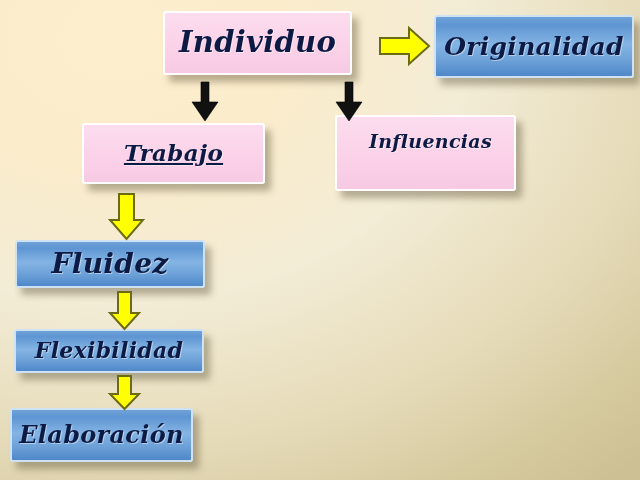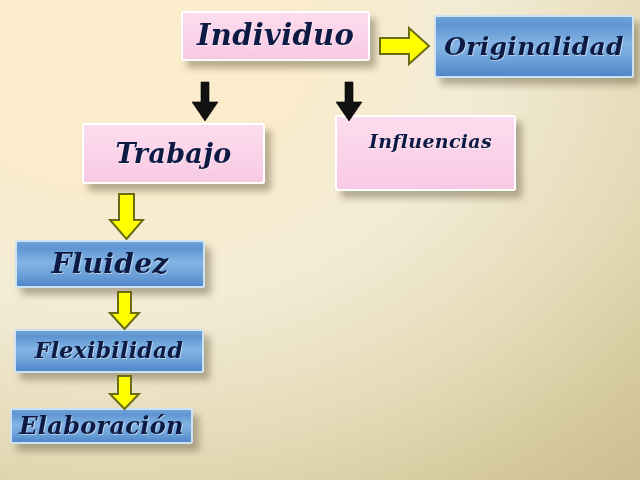--- a/index.html
+++ b/index.html
@@ -64,39 +64,39 @@
     background: linear-gradient(180deg,
         #6fa2d8 0%,
         #5e95d2 14%,
         #84b4e4 46%,
         #6ea2d8 72%,
         #4f87c9 100%);
     border-color: #cfe2f4;
   }
 
   
-  #node-individuo     { left: 181px; top: 11px;  width: 189px; height: 50px;  }
+  #node-individuo     { left: 163px; top: 11px;  width: 189px; height: 64px;  }
   #node-individuo .label     { font-size: 29px; }
 
   #node-originalidad  { left: 434px; top: 15px;  width: 200px; height: 63px;  }
   #node-originalidad .label  { font-size: 25px; }
 
   #node-trabajo       { left: 82px;  top: 123px; width: 183px; height: 61px;  }
-  #node-trabajo .label       { font-size: 27px; }
+  #node-trabajo .label       { font-size: 23px; text-decoration: underline; }
 
   #node-influencias   { left: 335px; top: 115px; width: 181px; height: 76px; padding-left: 16px;  }
   #node-influencias .label   { font-size: 19px; line-height: 1.14; }
 
   #node-fluidez       { left: 15px;  top: 240px; width: 190px; height: 48px;  }
   #node-fluidez .label       { font-size: 28px; }
 
   #node-flexibilidad  { left: 14px;  top: 329px; width: 190px; height: 44px;  }
   #node-flexibilidad .label  { font-size: 22px; }
 
-  #node-elaboracion   { left: 10px;  top: 408px; width: 183px; height: 36px;  }
+  #node-elaboracion   { left: 10px;  top: 408px; width: 183px; height: 54px;  }
   #node-elaboracion .label   { font-size: 24px; }
 
   
   .arrow {
     position: absolute;
     display: block;
   }
   .arrow svg { display: block; overflow: visible; }
 
   #arrow-individuo-trabajo      { left: 190px; top: 82px;  width: 30px; height: 40px; }

